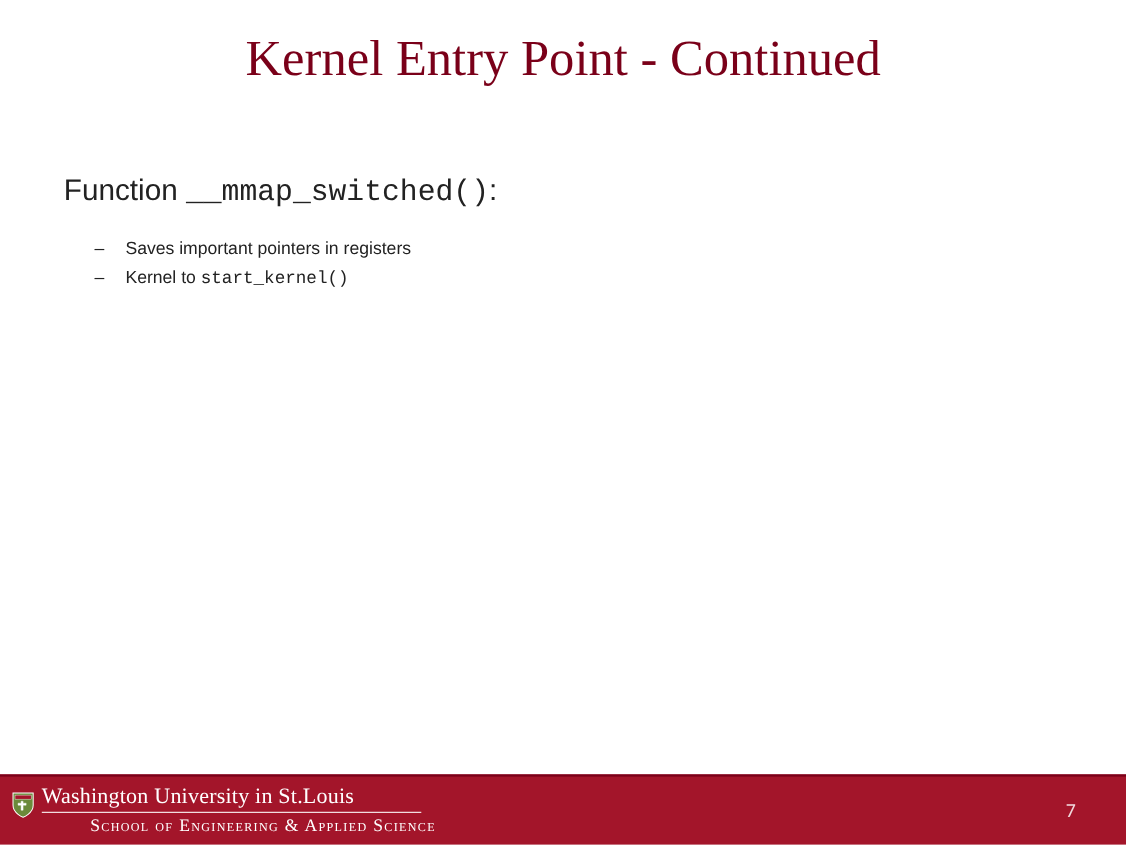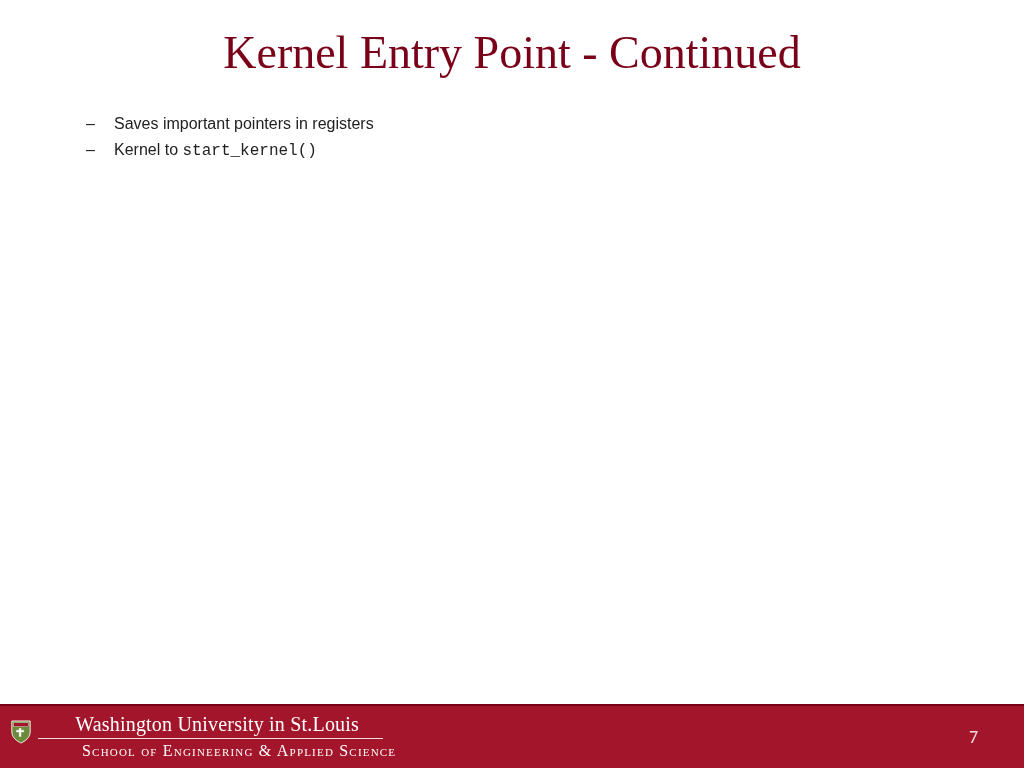--- a/index.html
+++ b/index.html
@@ -5,40 +5,43 @@
   * { box-sizing: border-box; margin: 0; padding: 0; }
   html, body { width: 1024px; height: 768px; font-family: Verdana, Geneva, sans-serif; background: #fff; color: #222; }
   .slide { position: relative; width: 1024px; height: 768px; }
   .title { text-align: center; font-family: Georgia, 'Times New Roman', serif; color: #7a0019; font-size: 46px; font-weight: 400; padding-top: 26px; padding-bottom: 30px; }
   .body { padding: 0 60px 0 58px; font-size: 27px; line-height: 1.35; color: #222; }
   .para { margin-top: 18px; margin-bottom: 22px; }
   .mono { font-family: "Courier New", Courier, monospace; }
   .sublist { list-style: none; padding-left: 56px; margin-top: 2px; }
   .sublist li { font-size: 16px; margin: 4px 0; position: relative; }
   .sublist li::before { content: "–"; position: absolute; left: -28px; }
-  .footer { position: absolute; left: 0; bottom: 0; width: 100%; height: 64px; background: #a3152a; border-top: 2px solid #7a0019; color: #fff; display: flex; align-items: center; text-align: center; }
+  .footer { position: absolute; left: 0; bottom: 0; width: 100%; height: 64px; background: #a3152a; border-top: 2px solid #7a0019; color: #fff; display: flex; align-items: center; }
   .logo-block { display: flex; align-items: center; padding-left: 10px; }
   .shield { width: 22px; height: 26px; fill: #fff; stroke: #fff; stroke-width: 0.4; flex: 0 0 auto; margin-top:-10px;}
   .univ { margin-left: 6px; display: flex; flex-direction: column; color: #fff; }
   .univ-top { font-family: Georgia, 'Times New Roman', serif; font-size: 20px; letter-spacing: 0.2px; line-height: 1; }
   .divider { border-top: 1px solid rgba(255,255,255,0.85); margin-top: 4px; width: 345px; }
   .univ-bottom { font-family: Georgia, 'Times New Roman', serif; font-size: 16px; letter-spacing: 1.2px; font-variant: small-caps; margin-top: 3px; margin-left: 44px; }
   .course { position: absolute; left: 50%; transform: translateX(-50%); font-family: Calibri, Arial, sans-serif; font-size: 18px; color: #f1d9dd; white-space: nowrap; }
   .pagenum { position: absolute; right: 46px; font-family: Calibri, Arial, sans-serif; font-size: 18px; color: #f1d9dd; }
 </style>
 </head>
 <body>
 
 <div class="slide">
 
   <h1 class="title">Kernel Entry Point - Continued</h1>
 
   <div class="body">
 
 
+    <div class="para" style="margin-top:46px;">
+      <span>Function </span><span class="mono">__mmap_switched()</span><span>:</span>
+    </div>
 
     <ul class="sublist">
       <li><span>Saves important pointers in registers</span></li>
       <li>
         <span>Kernel to </span><span class="mono">start_kernel()</span>
       </li>
     </ul>
 
   </div>
 

